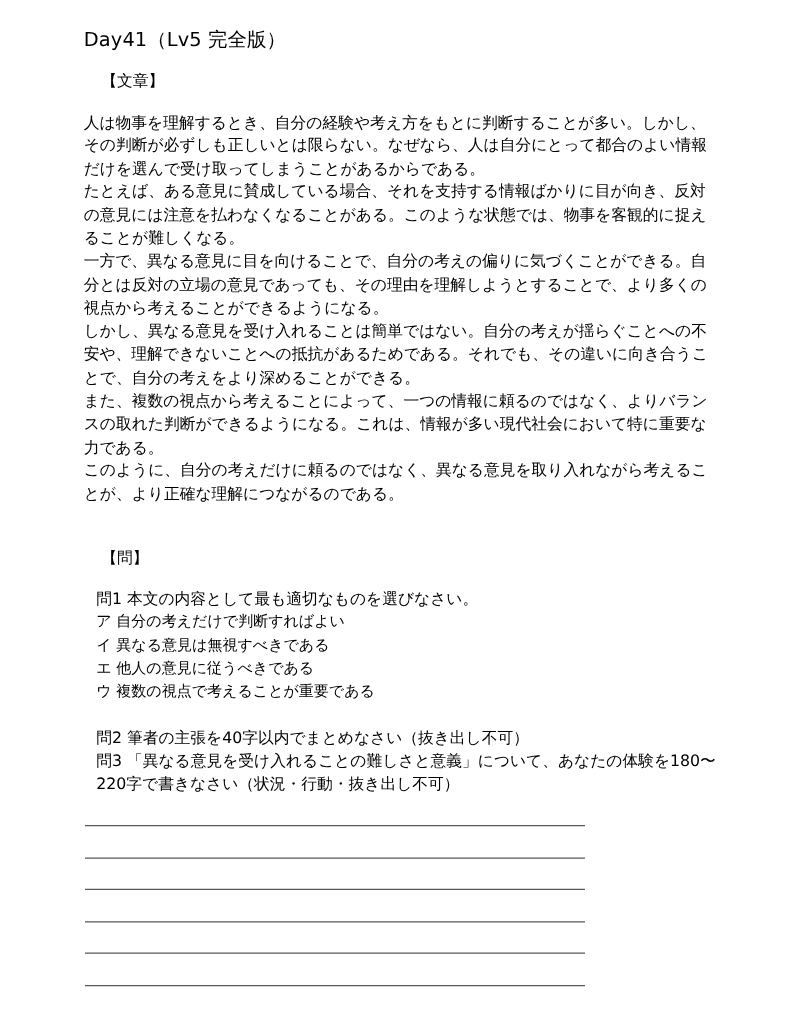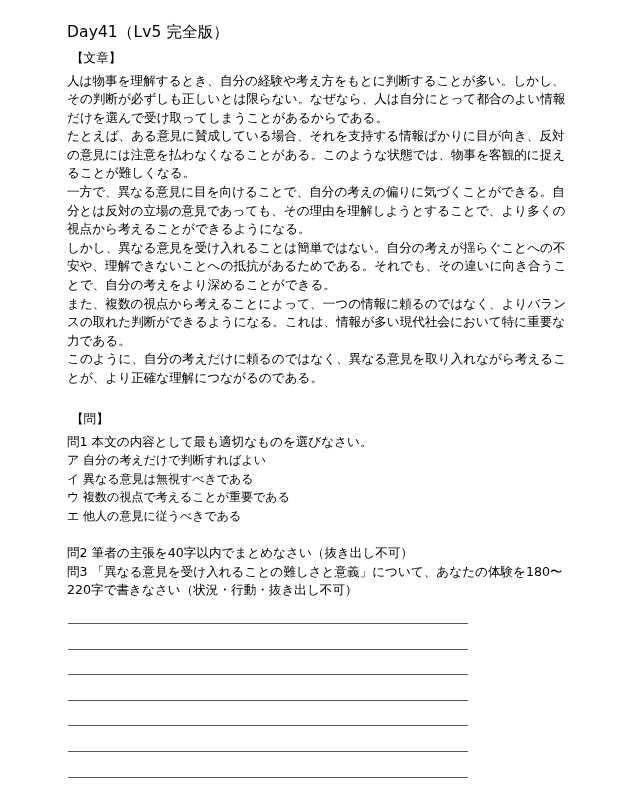--- a/index.html
+++ b/index.html
@@ -27,39 +27,39 @@
     line-height: 20px;
     font-weight: 400;
     letter-spacing: 0.1px;
     margin: 0 0 7px 0;
     white-space: nowrap;
   }
   .section-head {
     font-size: 12.6px;
     line-height: 18.5px;
     font-weight: 400;
-    margin: 4px;
+    margin: 14px;
     white-space: nowrap;
   }
   .body-block {
     width: 503px;
     margin: 0;
   }
   .para {
     font-size: 12.6px;
     line-height: 18.6px;
     margin: 0;
     text-align: left;
     word-break: break-all;
     overflow-wrap: anywhere;
     line-break: strict;
   }
   .q-block {
     width: 503px;
-    margin: 0;
+    margin: 10px;
   }
   .q-line {
     font-size: 12.6px;
     line-height: 18.6px;
     margin: 0;
     word-break: break-all;
     overflow-wrap: anywhere;
   }
   .choice-line {
     font-size: 12px;
@@ -102,22 +102,22 @@
   </div>
 
   <div class="gap-before-questions"></div>
 
   <div class="section-head">【問】</div>
 
   <div class="q-block">
     <p class="q-line">問1 本文の内容として最も適切なものを選びなさい。</p>
     <p class="choice-line">ア 自分の考えだけで判断すればよい</p>
     <p class="choice-line">イ 異なる意見は無視すべきである</p>
+    <p class="choice-line">エ 他人の意見に従うべきである</p>
     <p class="choice-line">ウ 複数の視点で考えることが重要である</p>
-    <p class="choice-line">エ 他人の意見に従うべきである</p>
 
     <div class="spacer-line"></div>
 
     <p class="q-line">問2 筆者の主張を40字以内でまとめなさい（抜き出し不可）</p>
     <p class="q-line">問3 「異なる意見を受け入れることの難しさと意義」について、あなたの体験を180〜220字で書きなさい（状況・行動・抜き出し不可）</p>
   </div>
 
   <div class="answer-area">
     <div class="answer-line"></div>
     <div class="answer-line"></div>

